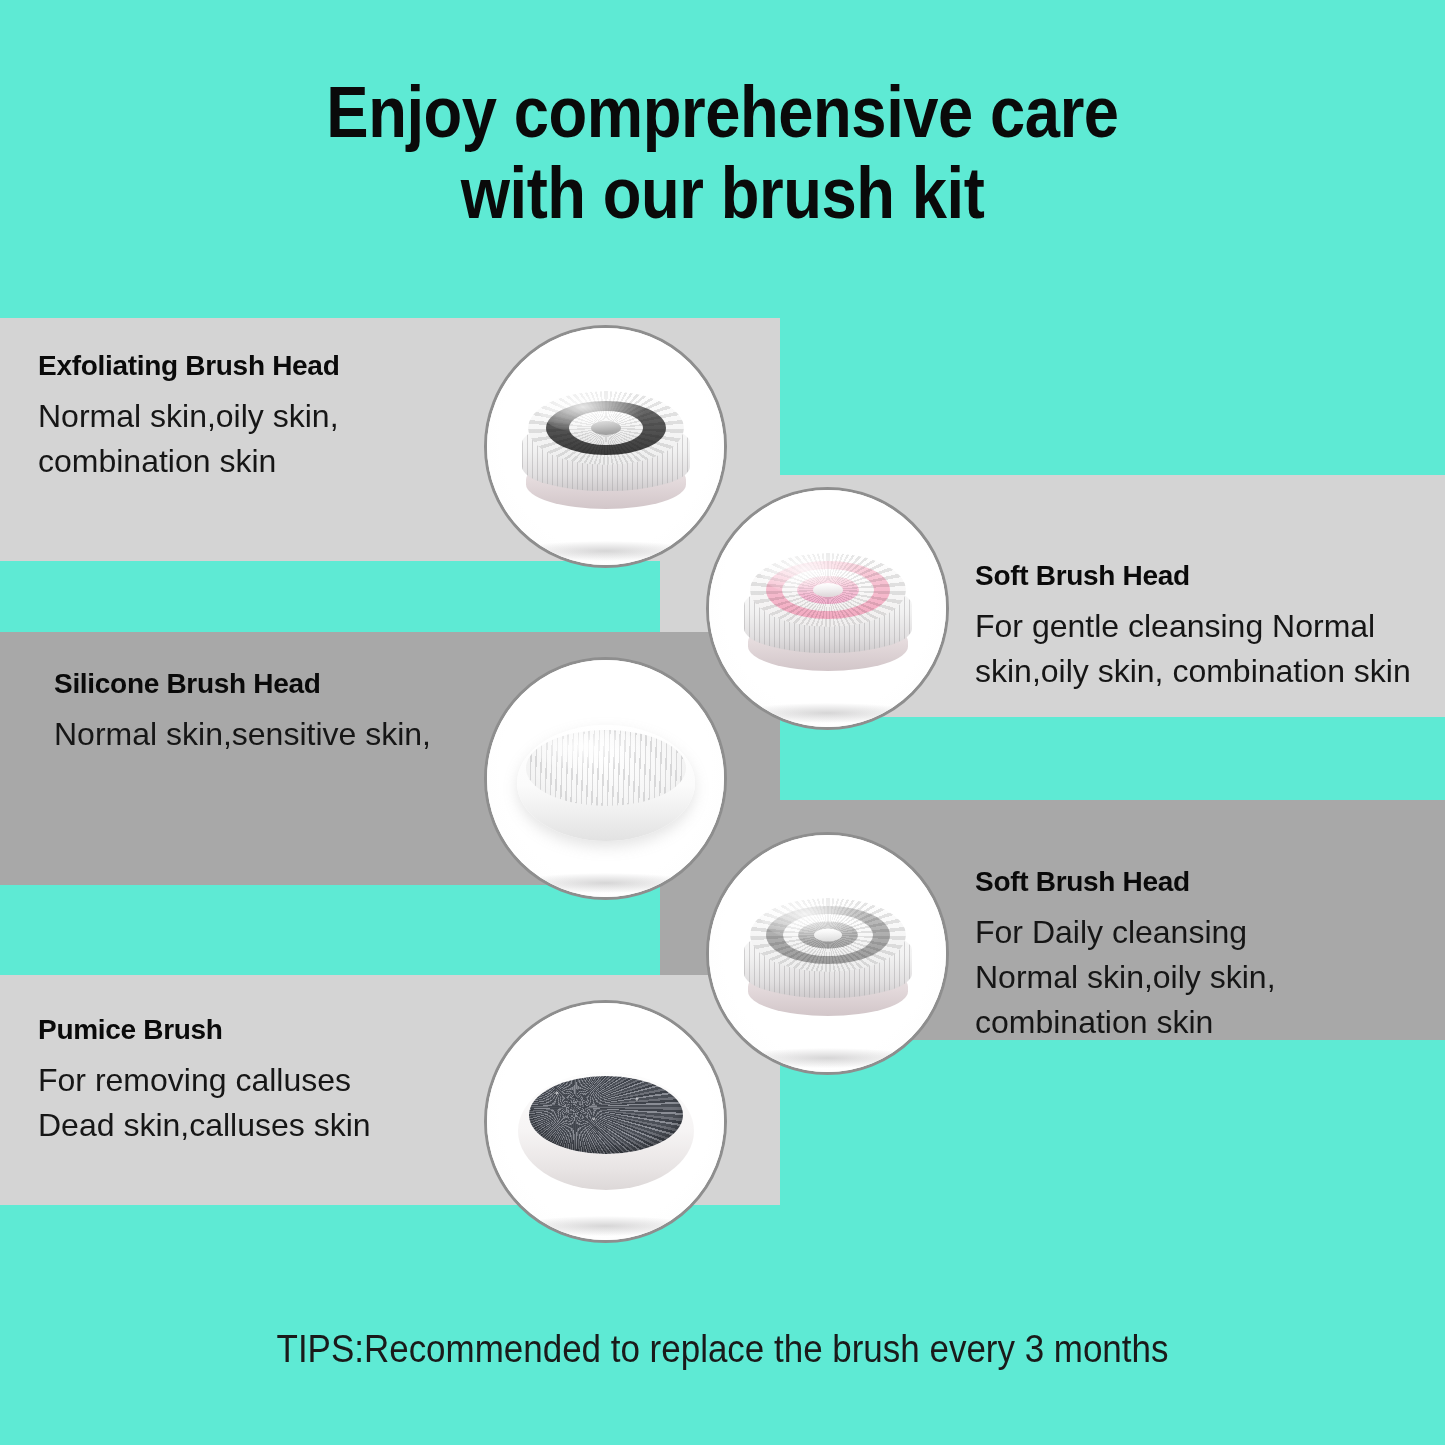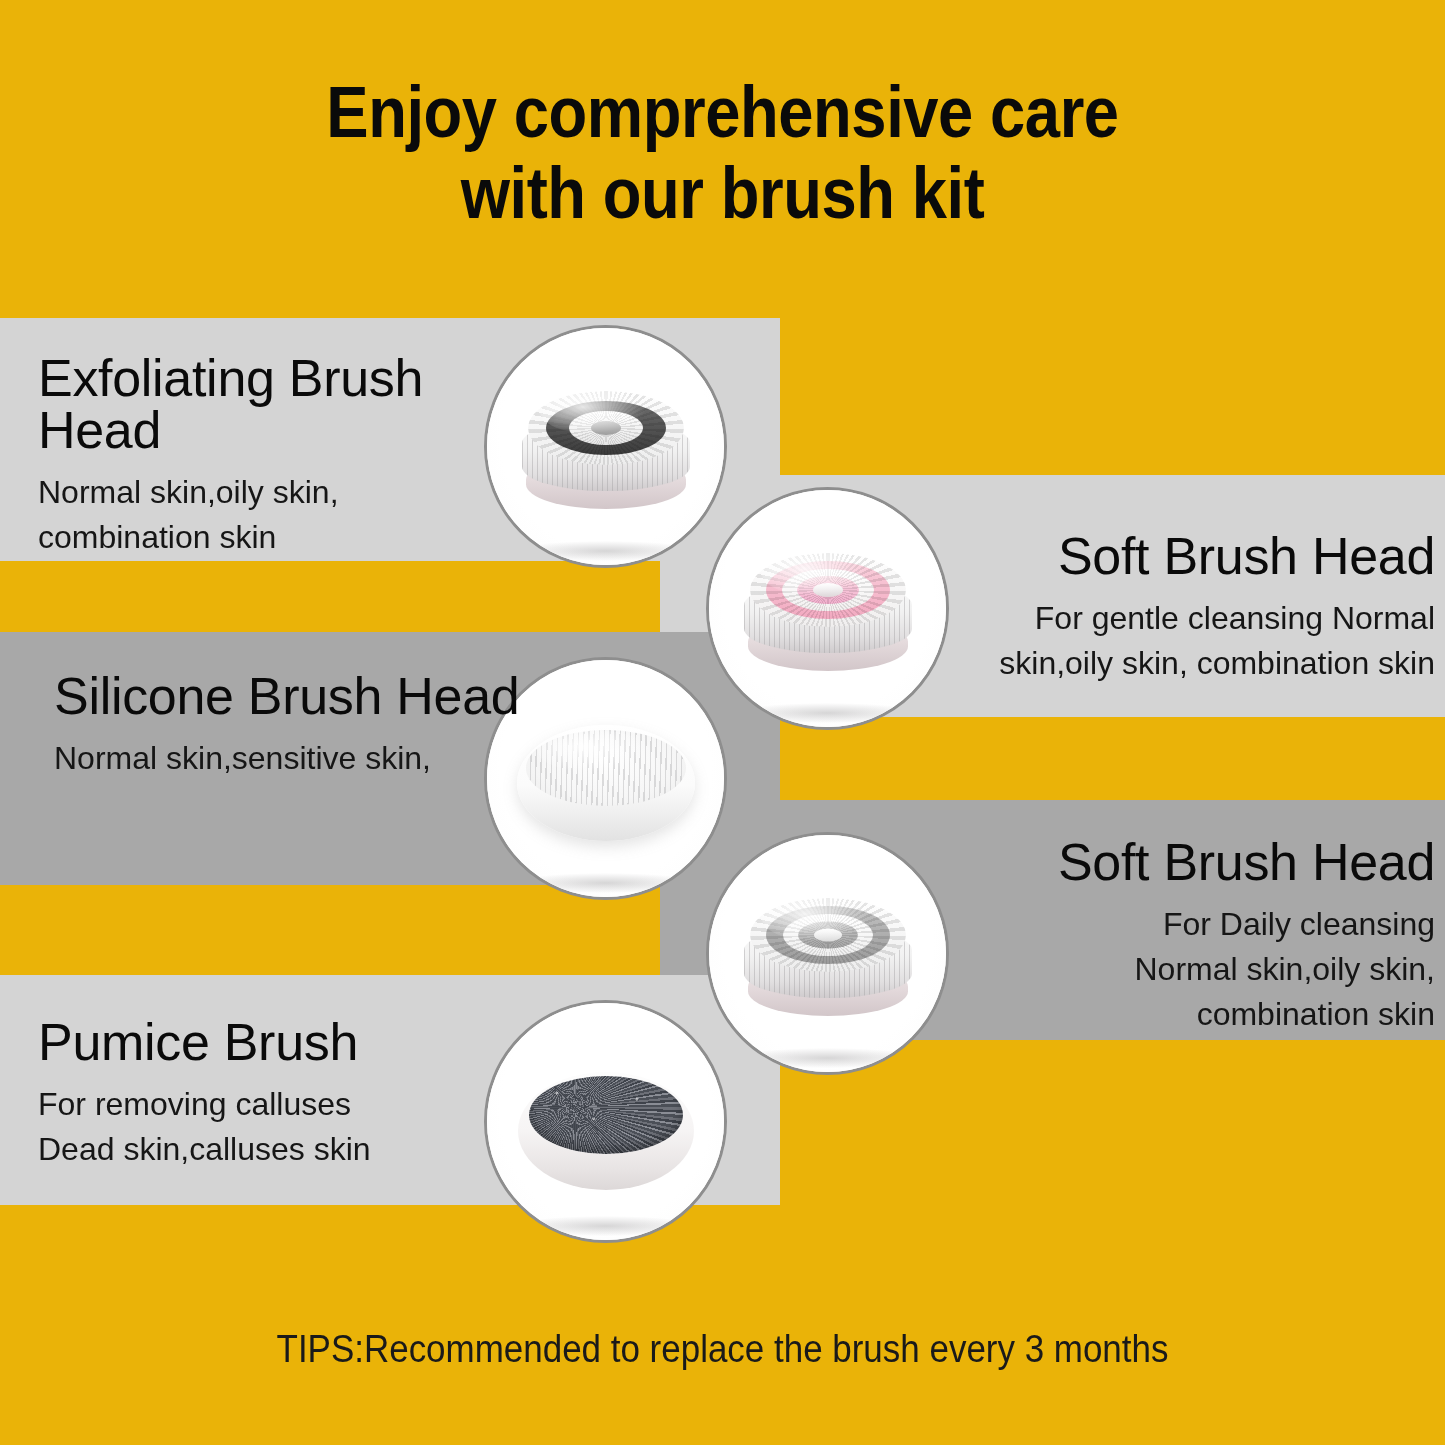--- a/index.html
+++ b/index.html
@@ -4,21 +4,21 @@
 <style>
   html, body {
     margin: 0;
     padding: 0;
     background: #ffffff;
   }
   #page {
     position: relative;
     width: 1445px;
     height: 1445px;
-    background: #eab308;
+    background: #5eead4;
     overflow: hidden;
     font-family: "Liberation Sans", sans-serif;
     -webkit-font-smoothing: antialiased;
   }
 
   
   #title {
     position: absolute;
     top: 72px;
     left: 0;
@@ -48,35 +48,35 @@
   .band-3 { left: 0;    top: 632px;  width: 780px;  height: 253px; }
   .band-4 { left: 660px; top: 800px; width: 785px;  height: 240px; }
   .band-5 { left: 0;    top: 975px;  width: 780px;  height: 230px; }
 
   
   .txt {
     position: absolute;
     color: #111111;
   }
   .txt .head {
-    font-size: 52px;
-    font-weight: normal;
+    font-size: 28px;
+    font-weight: bold;
     line-height: 1.0;
     margin: 0 0 14px 0;
     letter-spacing: -0.3px;
     color: #0a0a0a;
   }
   .txt .line {
     font-size: 32px;
     line-height: 1.40;
     color: #161616;
     white-space: nowrap;
   }
   .txt.left  { text-align: left; }
-  .txt.right { text-align: right; }
+  .txt.right { text-align: left; margin-top: 32px; }
 
   .txt-1 { left: 38px;  top: 352px;  width: 470px; }
   .txt-2 { left: 975px; top: 530px;  width: 460px; }
   .txt-3 { left: 54px;  top: 670px;  width: 470px; }
   .txt-4 { left: 975px; top: 836px;  width: 460px; }
   .txt-5 { left: 38px;  top: 1016px; width: 470px; }
 
   
   .photo {
     position: absolute;

